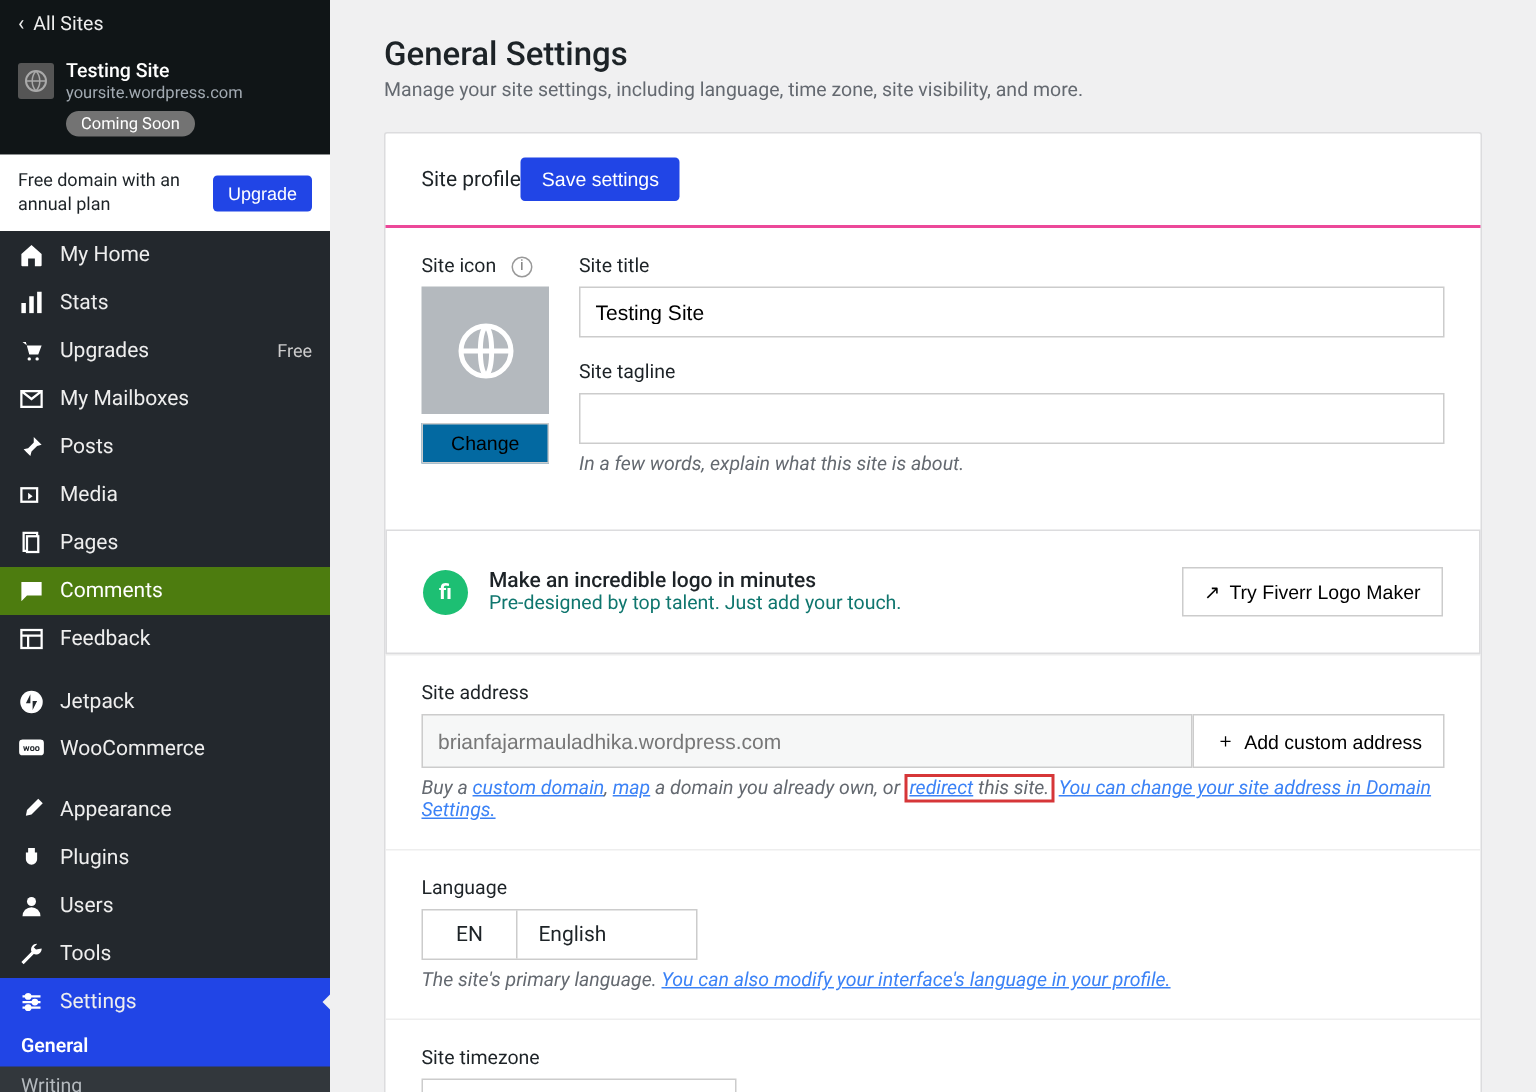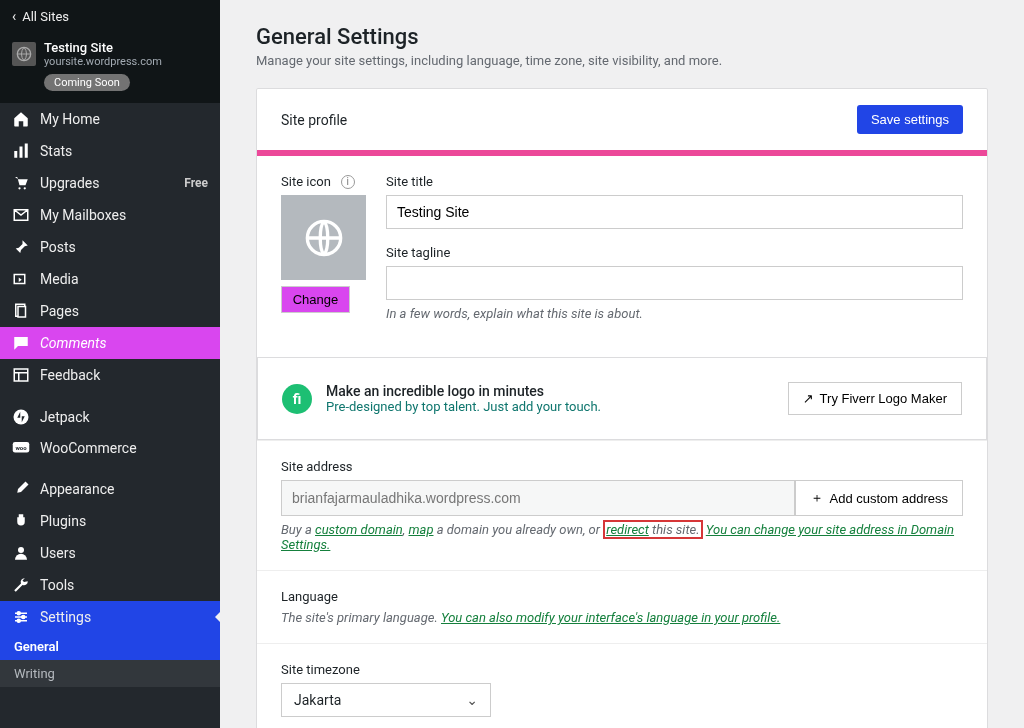--- a/index.html
+++ b/index.html
@@ -14,45 +14,45 @@
 .site-info { flex: 1; }
 .site-name { font-size: 13px; color: #fff; font-weight: 500; }
 .site-url { font-size: 11px; color: #a2aab2; }
 .badge-cs { display: inline-block; background: #737373; color: #fff; font-size: 11px; padding: 2px 10px; border-radius: 12px; margin-left: 32px; margin-top: 6px; }
 .upgrade-box { background: #fff; color: #1d2327; padding: 10px 12px; display: flex; align-items: center; justify-content: space-between; gap: 8px; }
 .upgrade-box .txt { font-size: 12px; line-height: 1.3; }
 .btn-upgrade { background: #2145e6; color: #fff; border: none; padding: 5px 10px; font-size: 12px; border-radius: 3px; cursor: pointer; }
 .nav { flex: 1; overflow-y: auto; }
 .nav-item { display: flex; align-items: center; gap: 10px; padding: 7px 12px; color: #eee; cursor: pointer; font-size: 14px; position: relative; }
 .nav-item .ico { width: 18px; display: inline-flex; align-items: center; justify-content: center; }
-.nav-item .extra { margin-left: auto; font-size: 12px; color: #ccc; font-weight: bold; }
-.nav-item.active { background: #d946ef; color: #fff; font-style: italic; }
+.nav-item .extra { margin-left: auto; font-size: 12px; color: #ccc; }
+.nav-item.active { background: #4d7c0f; color: #fff; }
 .nav-item.arrow-right::after { content: ""; position: absolute; right: -1px; top: 50%; transform: translateY(-50%); border: 6px solid transparent; border-right-color: #f0f0f1; }
 .subnav { background: #32373c; }
 .subnav .sub-item { padding: 6px 12px 6px 14px; font-size: 13px; color: #b4b9be; cursor: pointer; }
 .subnav .sub-item.active { background: #2145e6; color: #fff; font-weight: 600; }
 .main { flex: 1; padding: 24px 36px; overflow-y: auto; }
 .page-title { font-size: 22px; font-weight: 500; margin-bottom: 4px; }
 .page-sub { font-size: 13px; color: #646970; margin-bottom: 20px; }
 .card { background: #fff; border: 1px solid #dcdcde; border-radius: 2px; }
-.card-head { display: flex; align-items: center; justify-content: space-between; padding: 16px 24px; border-bottom: 6px solid #ec4899; }
+.card-head { display: flex; align-items: center; padding: 16px 24px; border-bottom: 2px solid #ec4899; }
 .card-head-title { font-size: 14px; }
 .btn-primary { background: #2145e6; color: #fff; border: none; padding: 7px 14px; font-size: 13px; border-radius: 3px; cursor: pointer; font-weight: 500; }
 .card-body { padding: 18px 24px; }
 .row { display: flex; gap: 20px; margin-bottom: 18px; }
 .icon-col { width: 85px; }
 .fld-label { font-size: 13px; color: #1d2327; margin-bottom: 6px; display: flex; align-items: center; gap: 10px; }
 .info-ico { width:14px; height:14px; border:1px solid #999; border-radius:50%; display:inline-flex; align-items:center; justify-content:center; font-size:10px; color:#777; }
 .site-icon-box { width: 85px; height: 85px; background: #b4b9be; display: flex; align-items: center; justify-content: center; }
-.btn-change { width: 69px; font-size: 13px; border: 1px solid #ccc; background: #d946ef; padding: 5px 0; margin-top: 6px; cursor: pointer; }
+.btn-change { width: 85px; font-size: 13px; border: 1px solid #ccc; background: #0369a1; padding: 5px 0; margin-top: 6px; cursor: pointer; }
 .flex-1 { flex: 1; }
 .input { width: 100%; padding: 8px 10px; border: 1px solid #ccc; font-size: 14px; }
 .input[readonly] { background: #f6f7f7; color: #777; }
 .hint { font-size: 13px; font-style: italic; color: #646970; margin-top: 6px; }
-.hint a { color: #15803d; text-decoration: underline; }
+.hint a { color: #3b82f6; text-decoration: underline; }
 .fiverr { border: 1px solid #dcdcde; border-top: 1px solid #dcdcde; padding: 24px 24px; display: flex; align-items: center; gap: 14px; }
 .fiverr-ico { width: 30px; height: 30px; background: #1dbf73; border-radius: 50%; color: #fff; display: flex; align-items: center; justify-content: center; font-weight: bold; font-size: 14px; }
 .fiverr-title { font-size: 14px; font-weight: 500; }
 .fiverr-sub { font-size: 13px; color: #0f766e; }
 .btn-outline { margin-left: auto; border: 1px solid #ccc; background: #fff; padding: 8px 14px; font-size: 13px; cursor: pointer; display: inline-flex; align-items: center; gap: 6px; }
 .section { padding: 18px 24px; border-top: 1px solid #eee; }
 .addr-row { display: flex; }
 .addr-row .input { flex: 1; }
 .lang-row { display: inline-flex; border: 1px solid #ccc; }
 .lang-code { padding: 8px 22px; border-right: 1px solid #ccc; font-size: 14px; }
@@ -79,20 +79,24 @@
               <circle cx="12" cy="12" r="10" stroke="#aaa" stroke-width="2" fill="none"></circle>
               <path d="M2 12h20M12 2a15 15 0 010 20M12 2a15 15 0 000 20" stroke="#aaa" stroke-width="1.5" fill="none"></path>
             </svg>
         </div>
         <div class="site-info">
           <div class="site-name">Testing Site</div>
           <div class="site-url">yoursite.wordpress.com</div>
         </div>
       </div>
       <span class="badge-cs">Coming Soon</span>
+    </div>
+    <div class="upgrade-box">
+      <div class="txt">Free domain with an annual plan</div>
+      <button class="btn-upgrade">Upgrade</button>
     </div>
     <div class="nav">
       <div class="nav-item">
           <span class="ico">
             <svg width="18" height="18" viewBox="0 0 24 24" fill="#fff">
               <path d="M3 11l9-8 9 8v10a1 1 0 01-1 1h-5v-7h-6v7H4a1 1 0 01-1-1V11z"></path>
             </svg>
           </span>
           <span>My Home</span>
         </div>
@@ -299,20 +303,24 @@
               <span>Add custom address</span>
             </button>
         </div>
         <div class="hint">
           <span>Buy a </span><a>custom domain</a><span>, </span><a>map</a><span> a domain you already own, or </span><span class="red-box"><a>redirect</a><span> this site.</span></span><span> </span><a>You can change your site address in Domain Settings.</a>
         </div>
       </div>
 
       <div class="section">
         <div class="fld-label">Language</div>
+        <div class="lang-row">
+          <div class="lang-code">EN</div>
+          <div class="lang-name">English</div>
+        </div>
         <div class="hint">
           <span>The site's primary language. </span><a>You can also modify your interface's language in your profile.</a>
         </div>
       </div>
 
       <div class="section">
         <div class="fld-label">Site timezone</div>
         <div class="select-wrap">
           <div class="val">Jakarta</div>
           <div class="car">⌄</div>

